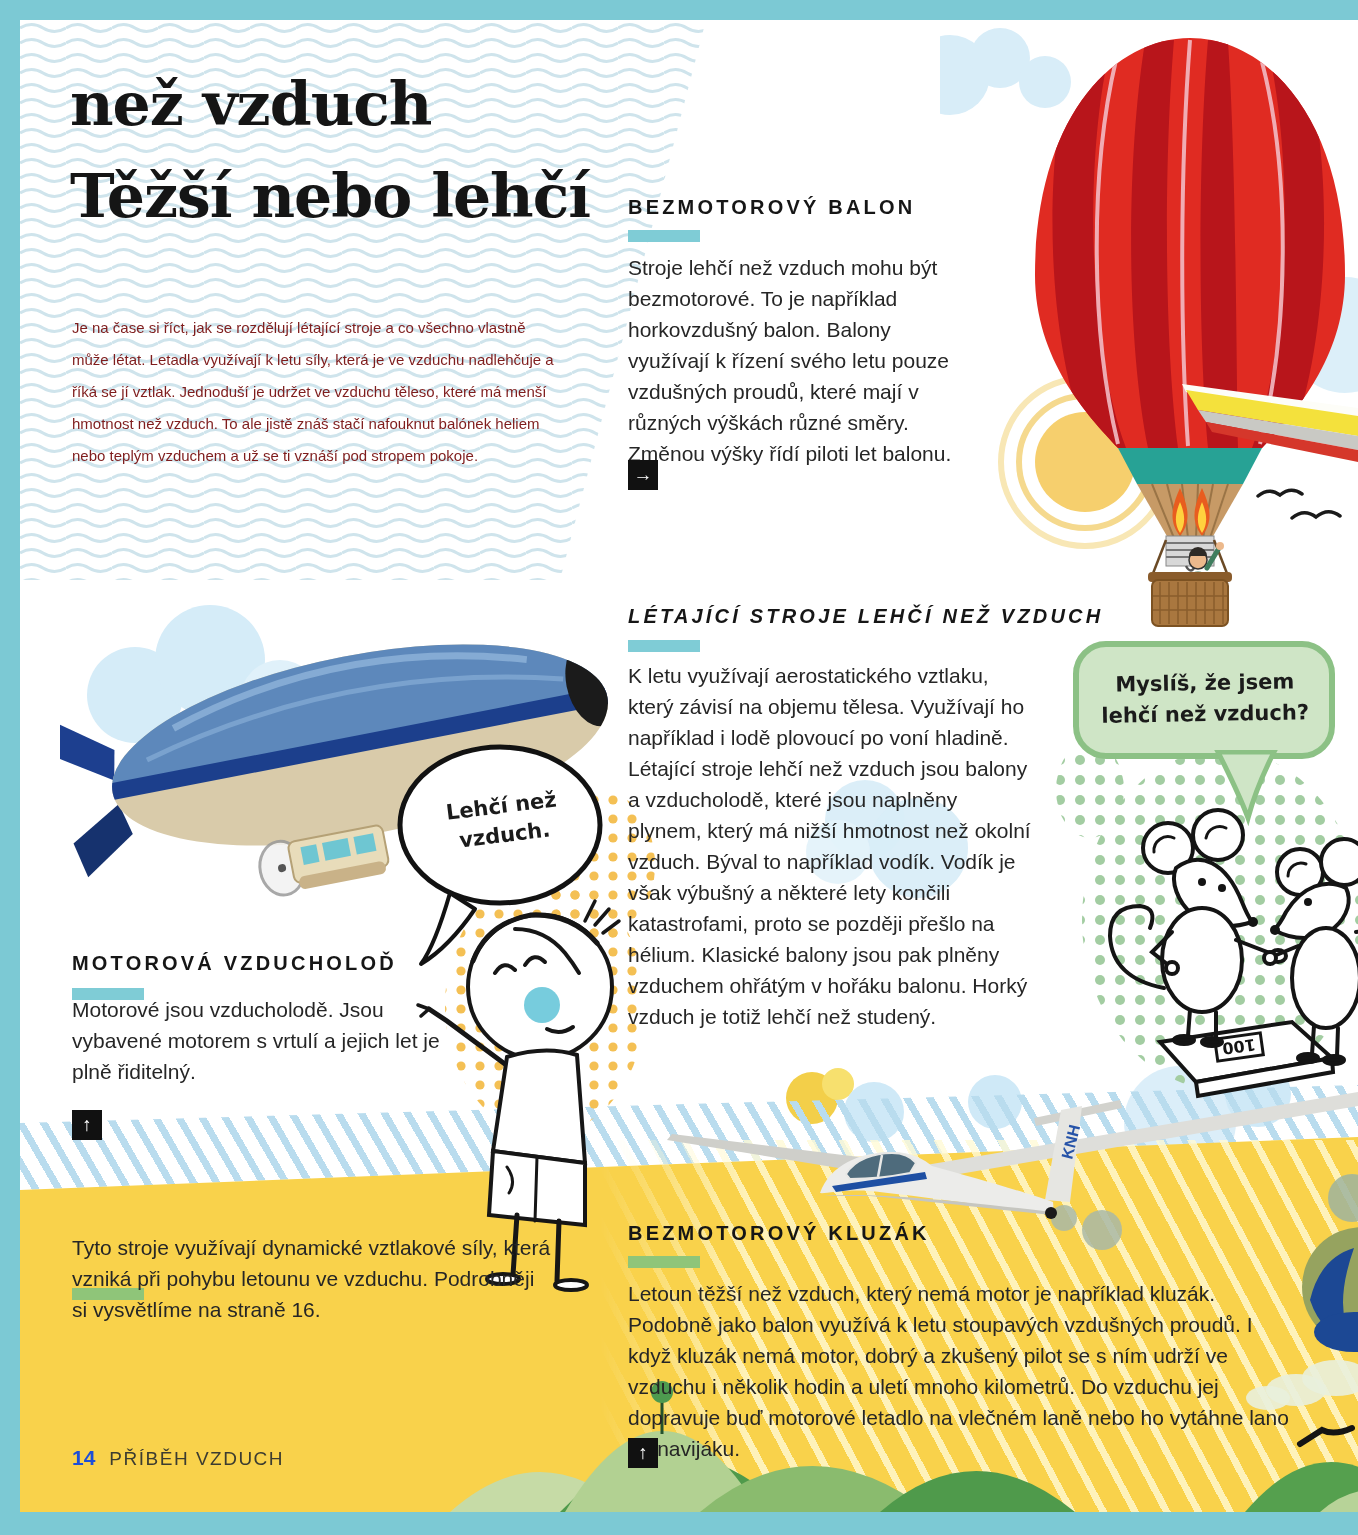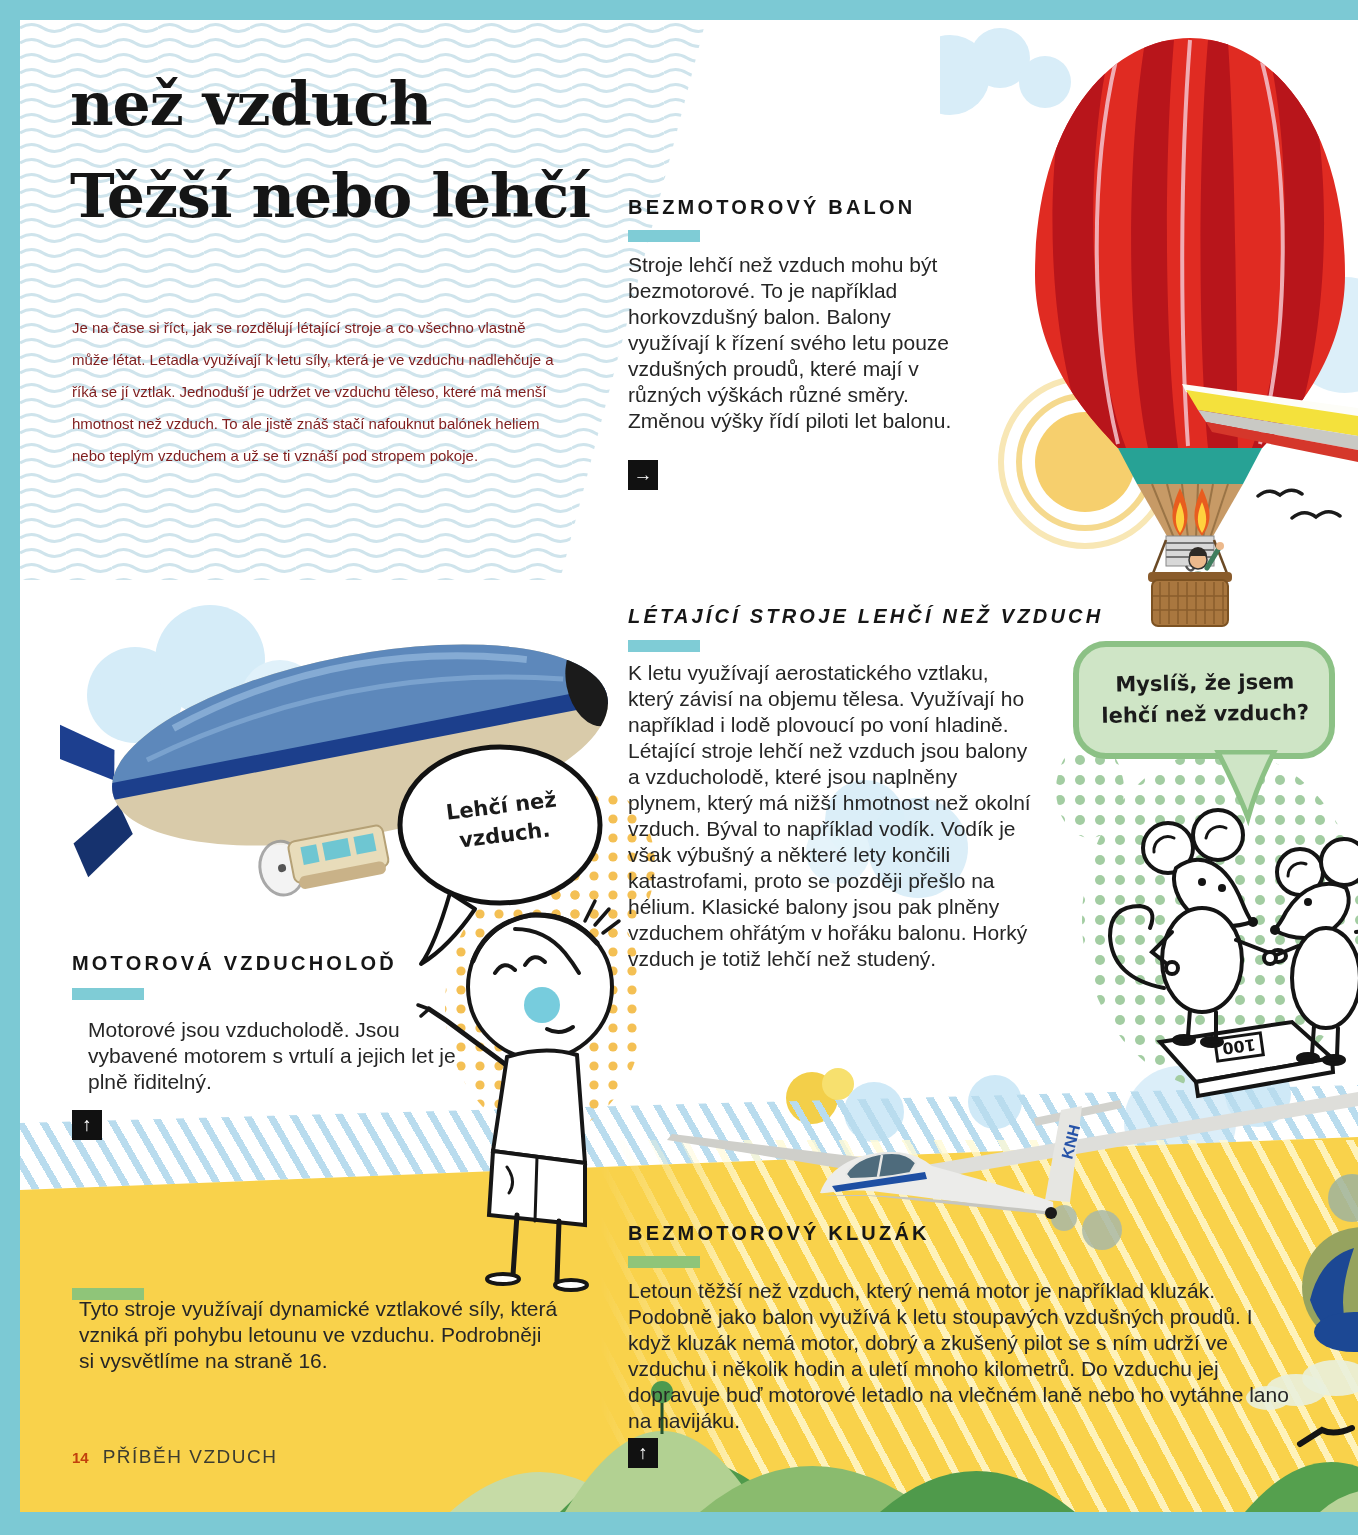--- a/index.html
+++ b/index.html
@@ -6,35 +6,35 @@
   #page{position:relative;width:1358px;height:1535px;background:#ffffff;overflow:hidden;
         font-family:"Liberation Sans",sans-serif;}
   .abs{position:absolute;}
   .border{background:#7cc9d4;}
   #page-title{font-family:"DejaVu Serif",serif;font-weight:bold;font-size:60px;line-height:92px;
               color:#151515;letter-spacing:-1px;}
   .h-section{font-weight:800;font-size:20px;letter-spacing:3.2px;color:#161616;white-space:nowrap;
              font-family:"Liberation Sans",sans-serif;text-align:center;}
   .bar{height:12px;width:72px;background:#7fccd6;}
   .bar.green{background:#8fc579;}
-  .body-text{font-size:21px;line-height:26px;color:#262626;}
+  .body-text{font-size:21px;line-height:31px;color:#262626;}
   .intro-text{font-size:15px;line-height:32px;color:#7f1d1d;}
   .arrowbox{width:30px;height:30px;background:#111111;color:#ffffff;text-align:center;
             font-weight:bold;font-size:19px;line-height:30px;}
   .bubble-text{font-family:"DejaVu Sans",sans-serif;font-weight:bold;color:#1b1b1b;text-align:center;}
   #boy-bubble-text{font-size:21px;line-height:29px;transform:rotate(-7deg);}
   #mouse-bubble-text{font-size:21px;line-height:31px;transform:rotate(-1deg);}
   #stripe-band{background:repeating-linear-gradient(60deg,rgba(0,0,0,0) 0 13px,#b9dcee 13px 20px);
                clip-path:polygon(0 38px,100% 0,100% 52px,0 105px);}
   #yellow-section{background:#f9d24b;clip-path:polygon(0 105px,100% 52px,100% 100%,0 100%);}
   #yellow-stripes{background:repeating-linear-gradient(62deg,rgba(255,248,205,0) 0 21px,rgba(255,250,214,0.8) 21px 28px);
                   -webkit-mask-image:linear-gradient(to right,transparent,#000 150px);
                   mask-image:linear-gradient(to right,transparent,#000 150px);}
   #footer{color:#111;}
-  #footer .num{font-weight:bold;font-size:15px;color:#c2410c;}
+  #footer .num{font-weight:bold;font-size:21px;color:#1d4ed8;}
   #footer .book{font-size:19px;letter-spacing:1.5px;color:#3c3c30;margin-left:14px;}
   svg{display:block;}
 </style>
 </head>
 <body>
 
 <div id="page">
 
   <svg class="abs" style="left:20px;top:20px;" width="700" height="560">
     <defs>
@@ -320,25 +320,25 @@
   <div class="abs bar" style="left:628px;top:230px;"></div>
   <div class="abs body-text" style="left:628px;top:252px;width:348px;">Stroje lehčí než vzduch mohu být bezmotorové. To je například horkovzdušný balon. Balony využívají k řízení svého letu pouze vzdušných proudů, které mají v různých výškách různé směry. Změnou výšky řídí piloti let balonu.</div>
   <div class="abs arrowbox" style="left:628px;top:460px;">→</div>
 
   <div class="abs h-section" style="left:628px;top:605px;font-style:italic;">LÉTAJÍCÍ STROJE LEHČÍ NEŽ VZDUCH</div>
   <div class="abs bar" style="left:628px;top:640px;"></div>
   <div class="abs body-text" style="left:628px;top:660px;width:408px;">K letu využívají aerostatického vztlaku, který závisí na objemu tělesa. Využívají ho například i lodě plovoucí po voní hladině. Létající stroje lehčí než vzduch jsou balony a vzducholodě, které jsou naplněny plynem, který má nižší hmotnost než okolní vzduch. Býval to například vodík. Vodík je však výbušný a některé lety končili katastrofami, proto se později přešlo na hélium. Klasické balony jsou pak plněny vzduchem ohřátým v hořáku balonu. Horký vzduch je totiž lehčí než studený.</div>
 
   <div class="abs h-section" style="left:72px;top:952px;">MOTOROVÁ VZDUCHOLOĎ</div>
   <div class="abs bar" style="left:72px;top:988px;"></div>
-  <div class="abs body-text" style="left:72px;top:1017px;width:378px;margin-left:16px;">Motorové jsou vzducholodě. Jsou vybavené motorem s vrtulí a jejich let je plně řiditelný.</div>
+  <div class="abs body-text" style="left:72px;top:994px;width:378px;">Motorové jsou vzducholodě. Jsou vybavené motorem s vrtulí a jejich let je plně řiditelný.</div>
   <div class="abs arrowbox" style="left:72px;top:1110px;">↑</div>
 
   <div class="abs bar green" style="left:72px;top:1288px;"></div>
-  <div class="abs body-text" style="left:72px;top:1296px;width:482px;margin-left:7px;">Tyto stroje využívají dynamické vztlakové síly, která vzniká při pohybu letounu ve vzduchu. Podrobněji si vysvětlíme na straně 16.</div>
+  <div class="abs body-text" style="left:72px;top:1232px;width:482px;">Tyto stroje využívají dynamické vztlakové síly, která vzniká při pohybu letounu ve vzduchu. Podrobněji si vysvětlíme na straně 16.</div>
 
   <div class="abs h-section" style="left:628px;top:1222px;">BEZMOTOROVÝ KLUZÁK</div>
   <div class="abs bar green" style="left:628px;top:1256px;"></div>
   <div class="abs body-text" style="left:628px;top:1278px;width:668px;">Letoun těžší než vzduch, který nemá motor je například kluzák. Podobně jako balon využívá k letu stoupavých vzdušných proudů. I když kluzák nemá motor, dobrý a zkušený pilot se s ním udrží ve vzduchu i několik hodin a uletí mnoho kilometrů. Do vzduchu jej dopravuje buď motorové letadlo na vlečném laně nebo ho vytáhne lano na navijáku.</div>
   <div class="abs arrowbox" style="left:628px;top:1438px;">↑</div>
 
   <div id="boy-bubble-text" class="abs bubble-text" style="left:408px;top:792px;width:190px;">
     <div>Lehčí než</div>
     <div>vzduch.</div>
   </div>

